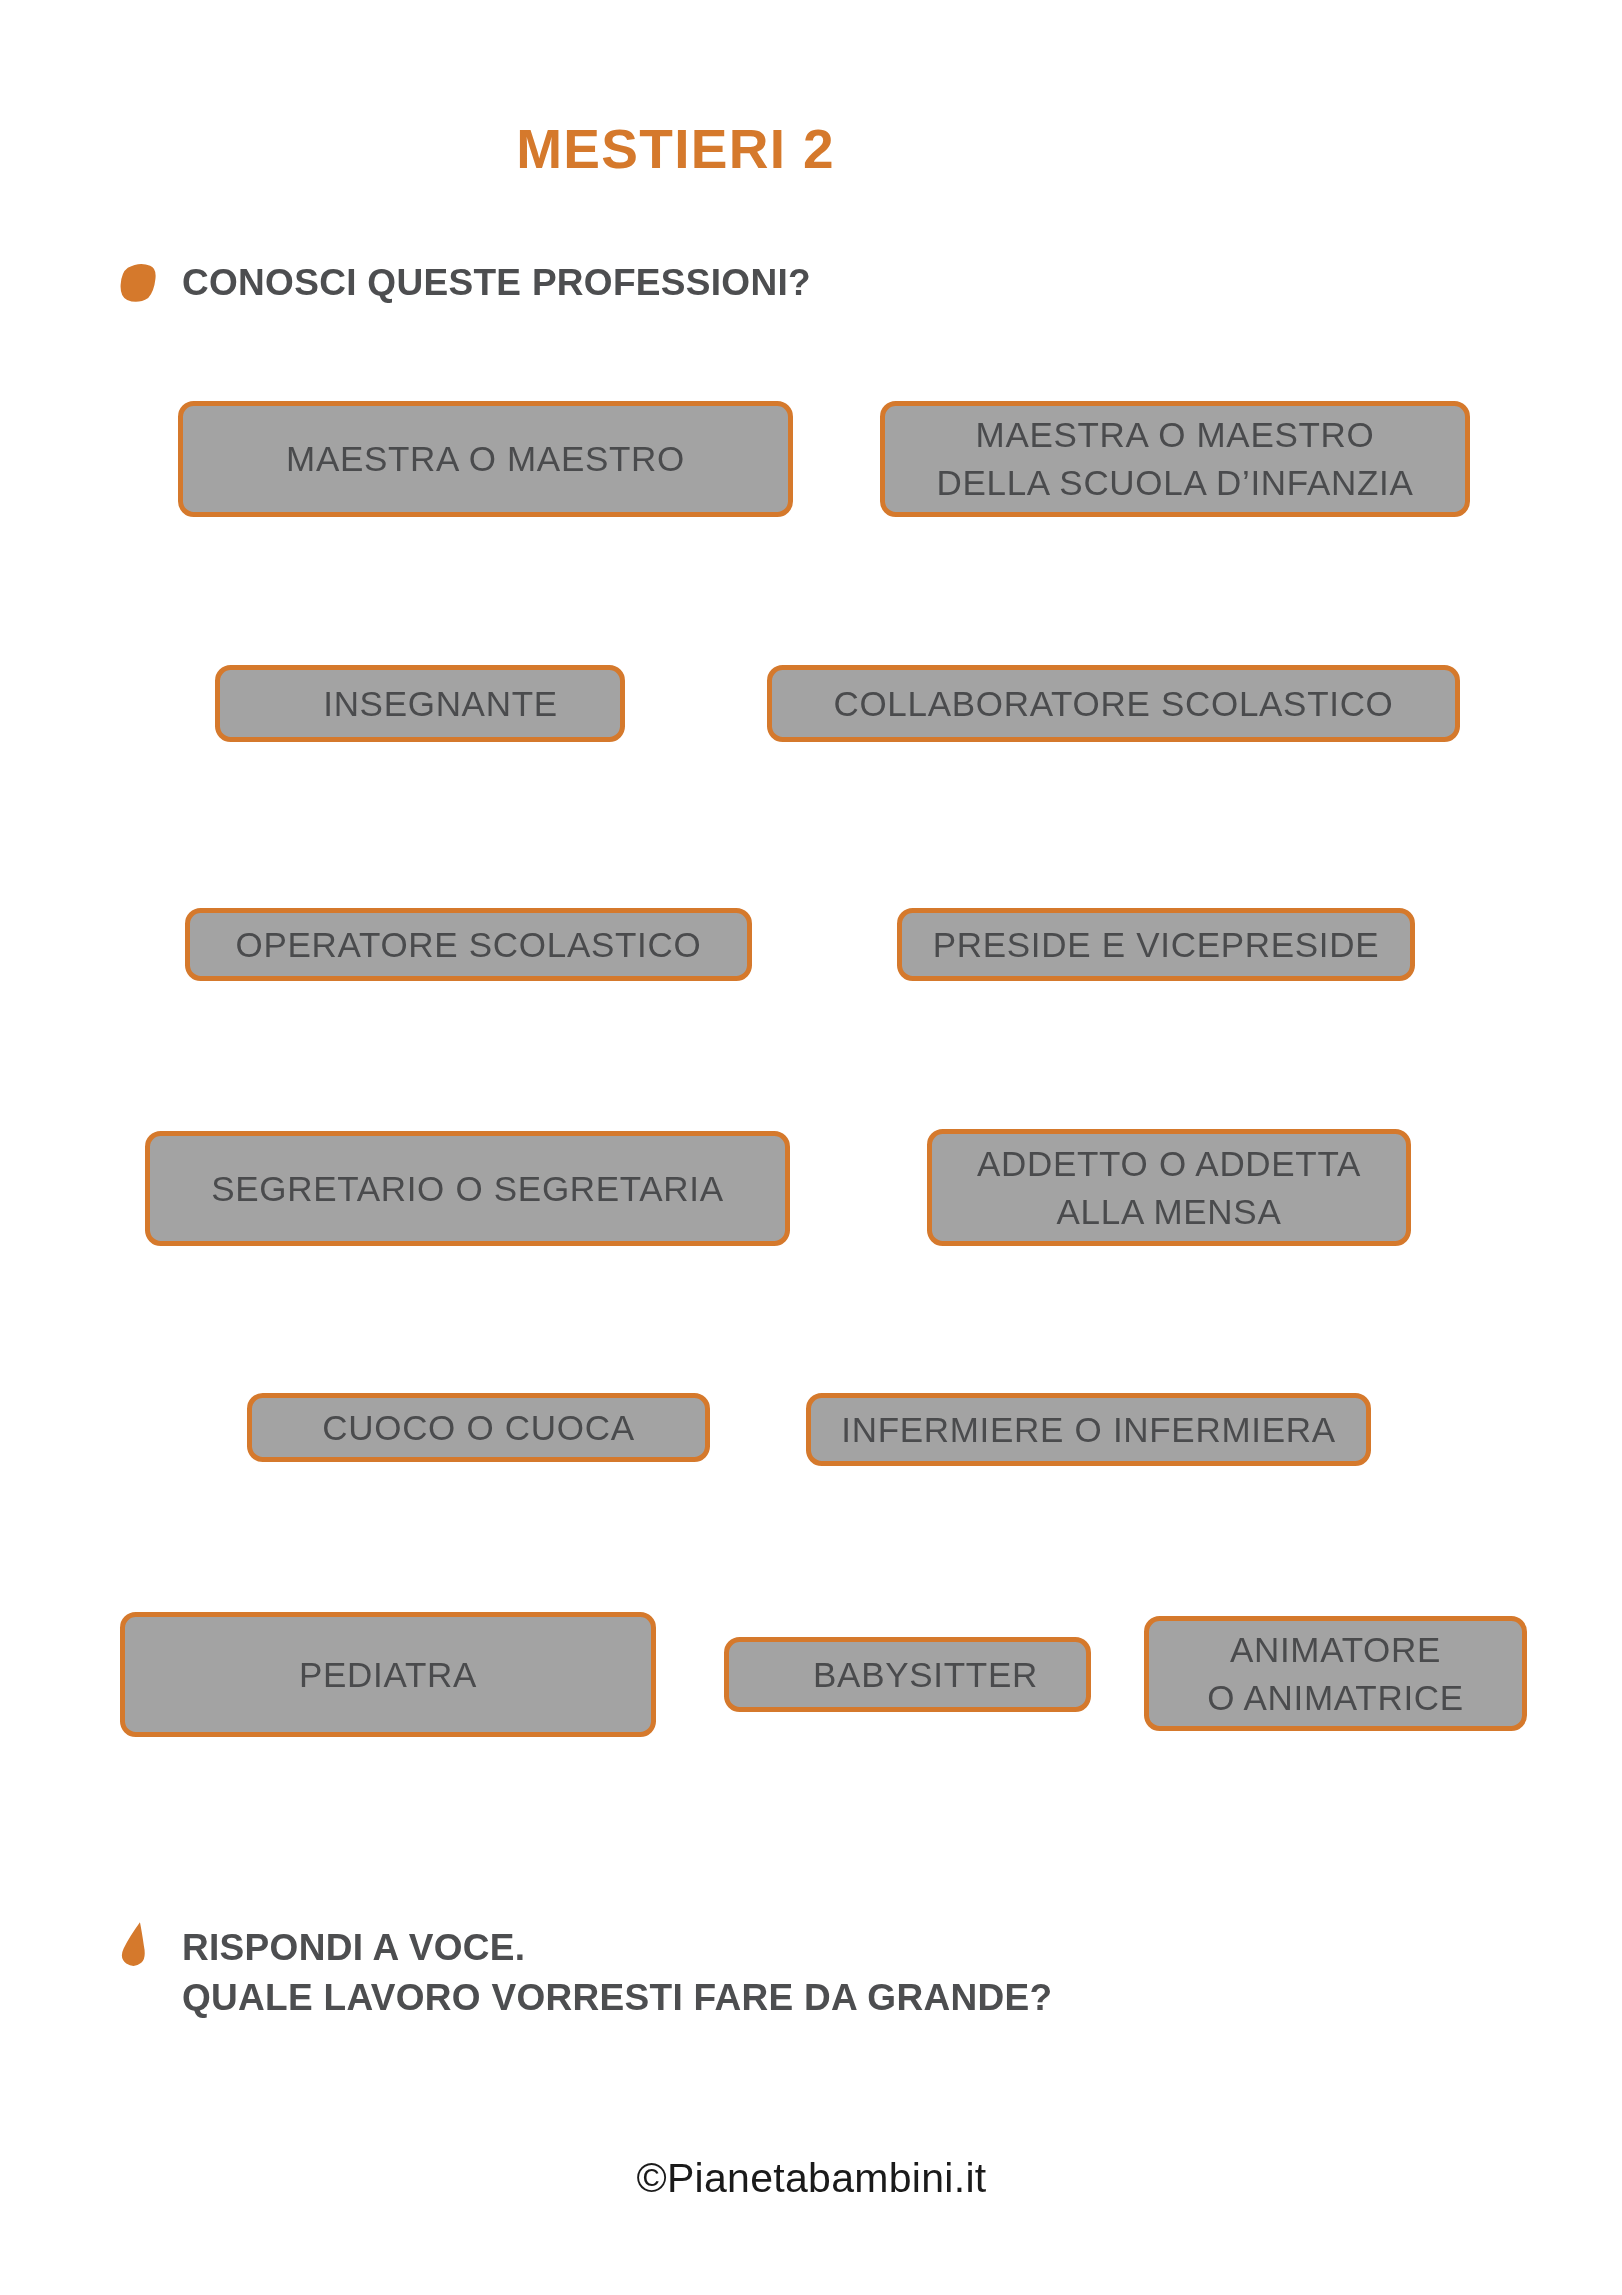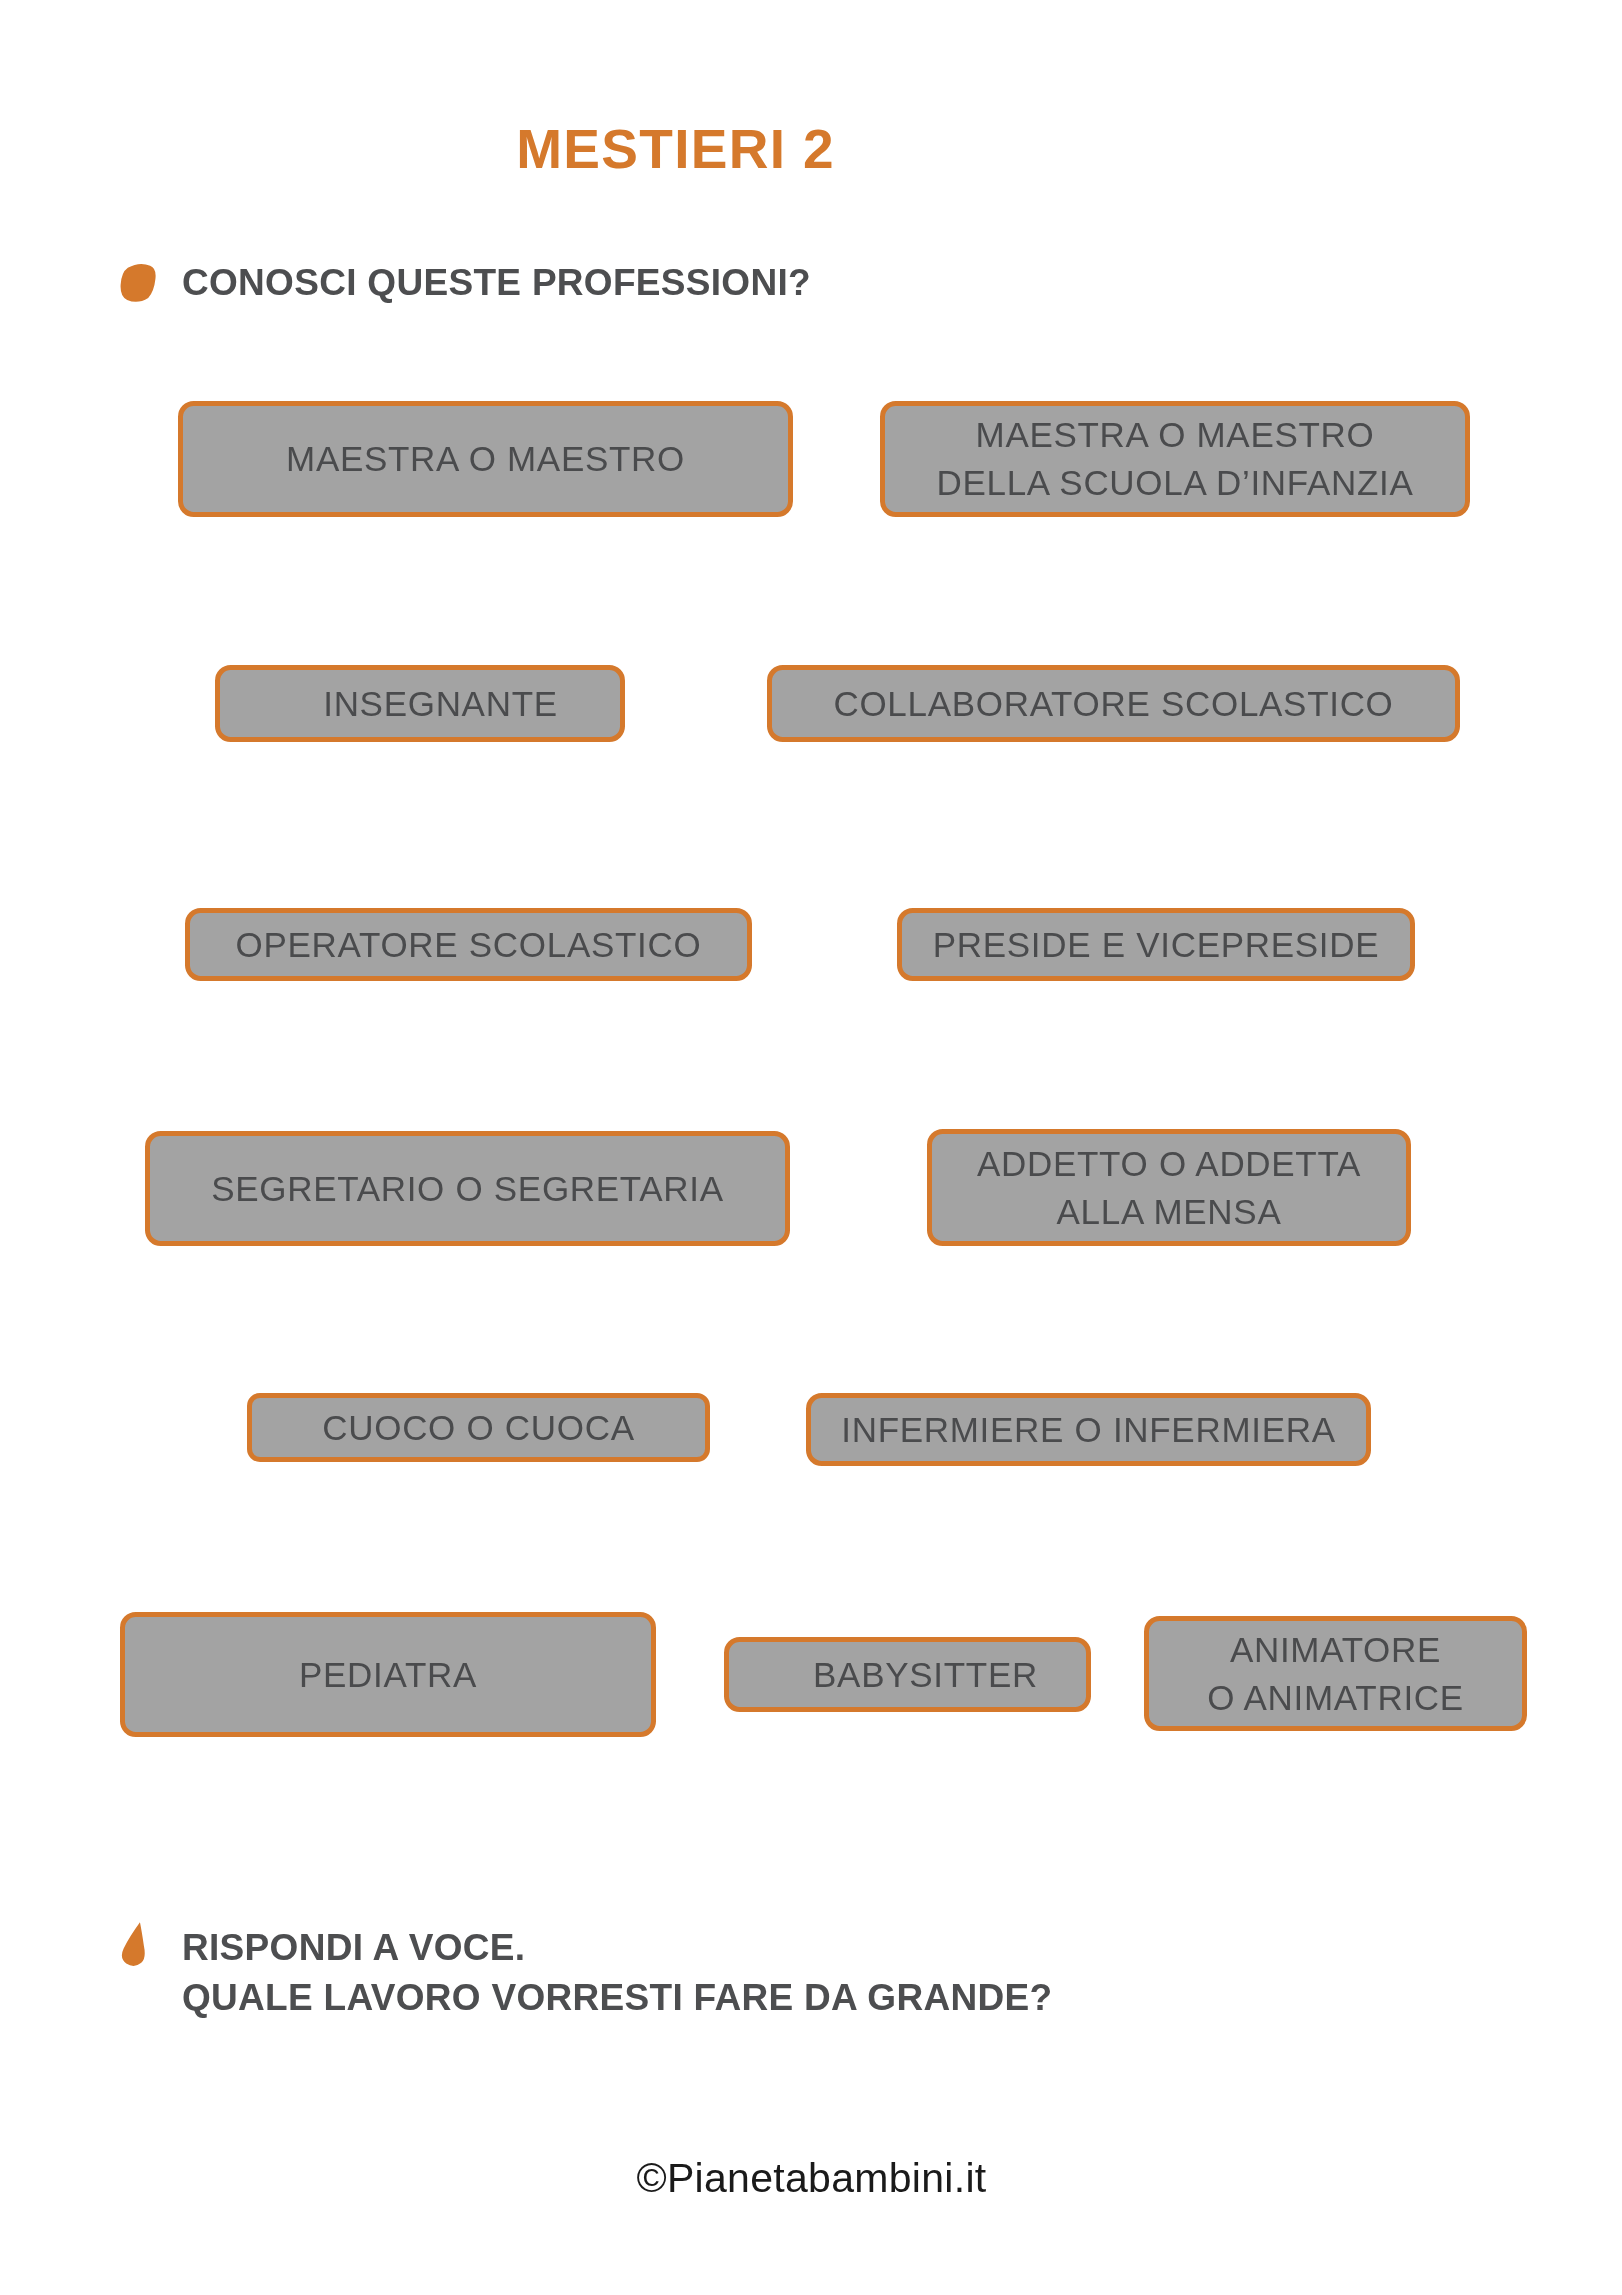--- a/index.html
+++ b/index.html
@@ -75,21 +75,21 @@
 </div>
 
 <div class="pbox" style="left:145px;top:1131px;width:645px;height:115px;">
   <span>SEGRETARIO O SEGRETARIA</span>
 </div>
 <div class="pbox" style="left:927px;top:1129px;width:484px;height:117px;">
   <span>ADDETTO O ADDETTA</span>
   <span>ALLA MENSA</span>
 </div>
 
-<div class="pbox" style="left:247px;top:1393px;width:463px;height:69px;border-radius:13px;">
+<div class="pbox" style="left:247px;top:1393px;width:463px;height:69px;">
   <span>CUOCO O CUOCA</span>
 </div>
 <div class="pbox" style="left:806px;top:1393px;width:565px;height:73px;">
   <span>INFERMIERE O INFERMIERA</span>
 </div>
 
 <div class="pbox" style="left:120px;top:1612px;width:536px;height:125px;">
   <span>PEDIATRA</span>
 </div>
 <div class="pbox" style="left:724px;top:1637px;width:367px;height:75px;padding-left:36px;">

